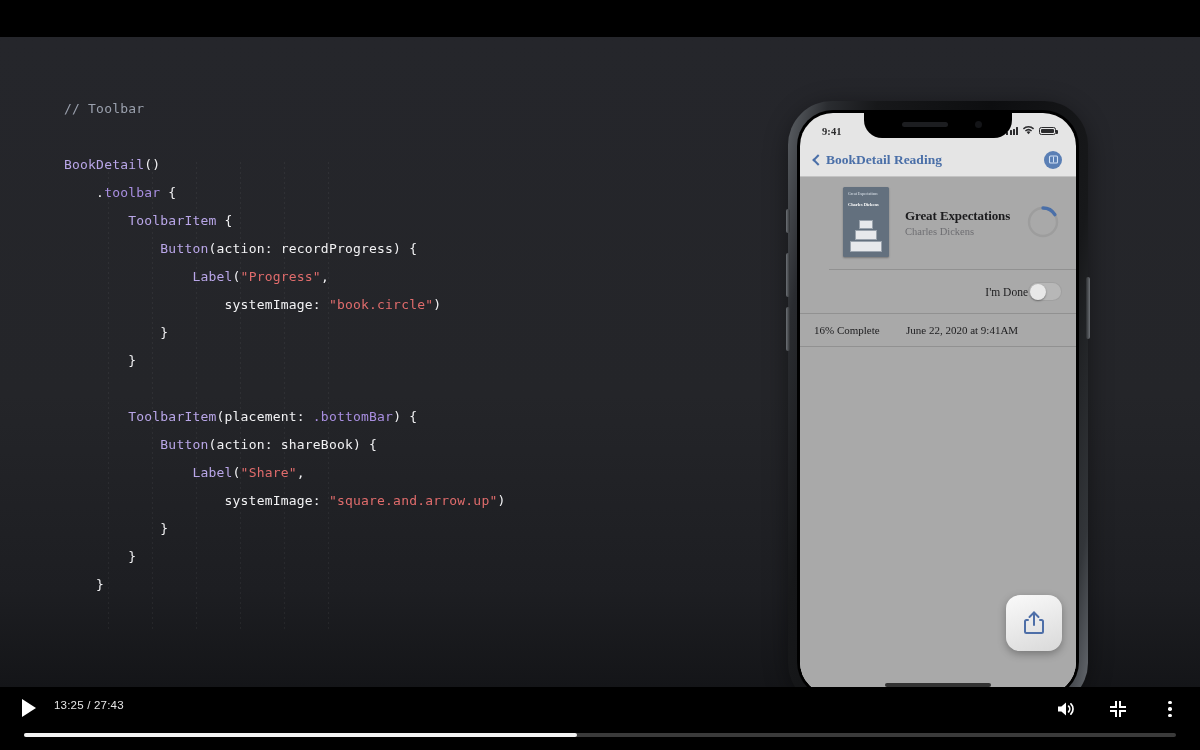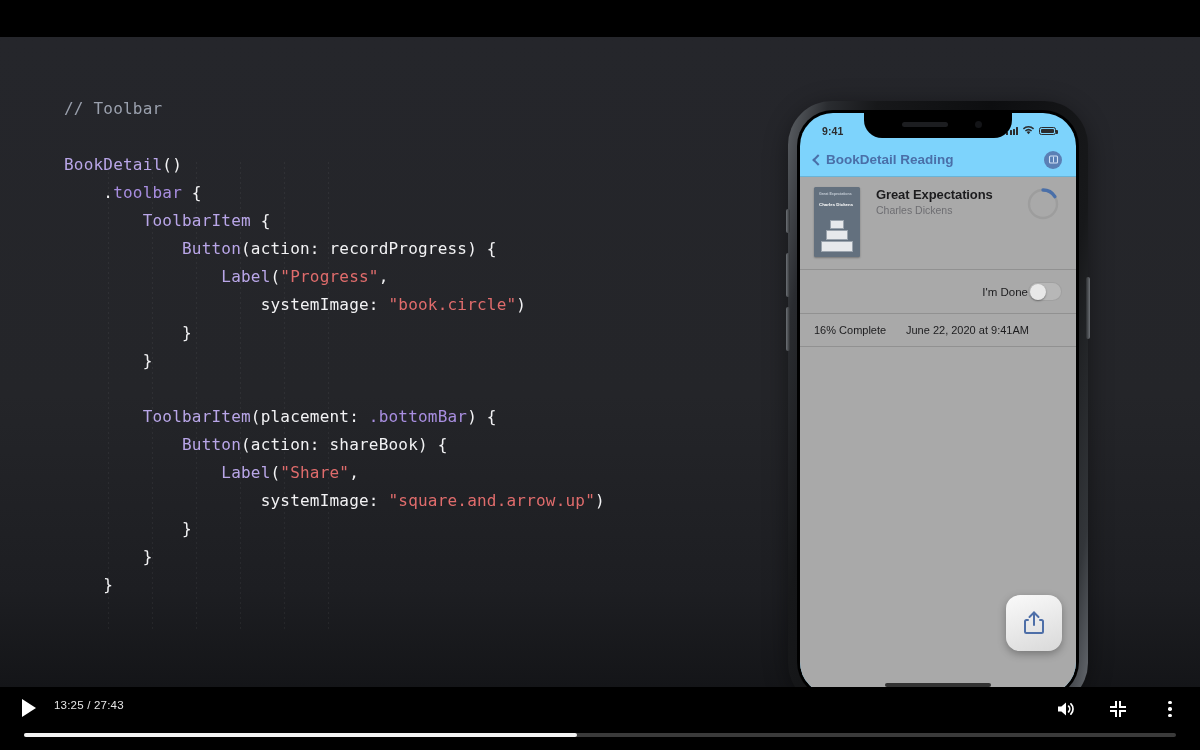--- a/index.html
+++ b/index.html
@@ -17,21 +17,21 @@
     background: linear-gradient(180deg, #25262b 0%, #242529 55%, #1d1e22 85%, #141518 100%);
     overflow: hidden;
   }
   .letterbox-top { position:absolute; left:0; top:0; width:1200px; height:37px; background:#000; }
   .letterbox-bottom { position:absolute; left:0; top:687px; width:1200px; height:63px; background:#000; }
 
   
   .code-pane {
     position: absolute; left: 64px; top: 58px;
     font-family: "DejaVu Sans Mono", "Liberation Mono", monospace;
-    font-size: 16px; line-height: 28px;
+    font-size: 13px; line-height: 28px;
     white-space: pre; letter-spacing: 0.2px;
   }
   .code-line { height: 28px; position: relative; }
   .cmt  { color: #9aa0ad; }
   .typ  { color: #b9a6e8; }
   .pln  { color: #f2f2f4; }
   .str  { color: #e06c6c; }
   .prop { color: #a88ee0; }
 
   
@@ -50,21 +50,22 @@
     border-radius: 44px;
     background: linear-gradient(100deg,#5d6166 0%,#2a2c30 10%,#17181a 22%,#0d0e10 50%,#17181a 78%,#33363a 92%,#6a6e74 100%);
     padding: 9px;
   }
   .phone-inner {
     position:relative; width:100%; height:100%; border-radius:36px;
     background:#000; padding:3px; overflow:hidden;
   }
   .screen {
     position:relative; width:100%; height:100%; border-radius:33px; overflow:hidden;
-    background:#7dd3fc;
+    background:#e5e5e5;
+    font-family:Liberation Serif, serif;
   }
   
   .btn-silence { position:absolute; left:-2px; top:108px; width:4px; height:24px; border-radius:2px;
     background: linear-gradient(90deg,#6d7176,#2b2d30); }
   .btn-volup  { position:absolute; left:-2px; top:152px; width:4px; height:44px; border-radius:2px;
     background: linear-gradient(90deg,#6d7176,#2b2d30); }
   .btn-voldn  { position:absolute; left:-2px; top:206px; width:4px; height:44px; border-radius:2px;
     background: linear-gradient(90deg,#6d7176,#2b2d30); }
   .btn-power  { position:absolute; right:-2px; top:176px; width:4px; height:62px; border-radius:2px;
     background: linear-gradient(270deg,#6d7176,#2b2d30); }
@@ -97,22 +98,22 @@
     border-bottom:.5px solid rgba(0,0,0,.15); }
   .back { display:flex; align-items:center; gap:2px; color:#4a6fa8; font-size:13.5px; font-weight:600; }
   .chev { width:8px; height:8px; border-left:2px solid #4a6fa8; border-bottom:2px solid #4a6fa8;
     transform: rotate(45deg); margin-right:2px; }
   .bookcircle { width:18px; height:18px; border-radius:50%; background:#5a7fb5;
     display:flex; align-items:center; justify-content:center; }
   .bookcircle svg { display:block; }
 
   
   .content { position:absolute; left:0; top:64px; right:0; bottom:0; background:#a9a9a9; }
-  .row-book { display:flex; padding:10px 14px 12px 14px;
-    border-bottom:.5px solid rgba(0,0,0,.14); }
+  .row-book { display:flex; align-items:center; padding:10px 14px 12px 14px;
+    border-bottom:.5px solid rgba(0,0,0,.14);margin-left:29px; }
   .cover { width:46px; height:70px; background:#63707e; border-radius:1.5px;
     position:relative; overflow:hidden; box-shadow:0 1px 2px rgba(0,0,0,.3); flex:0 0 auto; }
   .cover .ct1 { position:absolute; left:5px; top:5px; font-size:3.6px; color:#c3cbd4; font-weight:bold; line-height:4.4px; }
   .cover .ct2 { position:absolute; left:5px; top:15px; font-size:4.4px; color:#fff; font-weight:bold; }
   .cake { position:absolute; left:50%; transform:translateX(-50%); bottom:4px; width:34px; }
   .tier { background:#e7e9ec; margin:0 auto 1px; border:.5px solid #9aa3ad; }
   .t1 { width:14px; height:9px; } .t2 { width:22px; height:10px; } .t3 { width:32px; height:11px; }
   .book-meta { margin-left:16px; flex:1; }
   .bk-title { font-size:13px; font-weight:bold; color:#1c1c1e; letter-spacing:-.1px; }
   .bk-author { font-size:10.5px; color:#6e6e72; margin-top:2px; }

